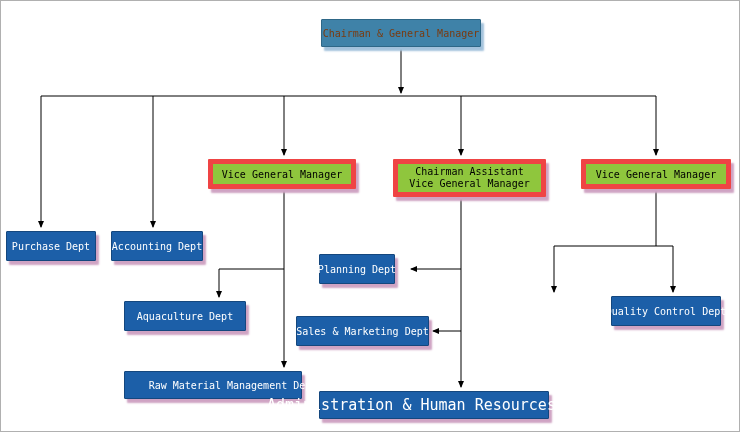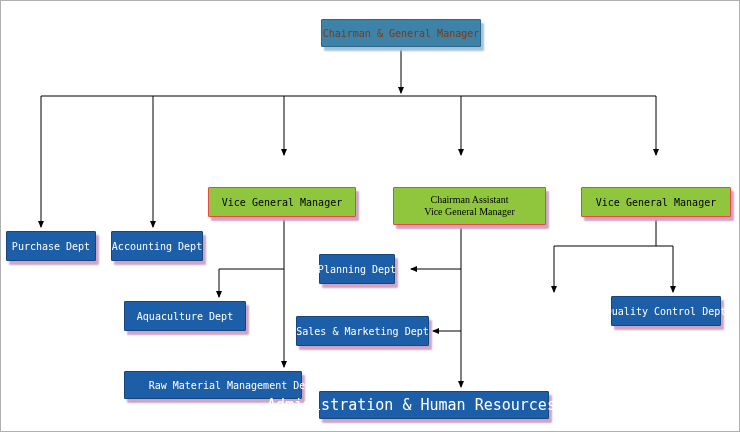--- a/index.html
+++ b/index.html
@@ -25,23 +25,22 @@
   }
   .node.blue{
     background:#1c5fa8;
     color:#ffffff;
     border:1px solid #14477e;
     box-shadow:3px 4px 2px #cfa3c3;
   }
   .node.green{
     background:#8fc63d;
     color:#000000;
-    border:1px solid #ef4444;
+    border:5px solid #ef4444;
     box-shadow:3px 4px 2px #cfa3c3;
-    margin-top:28px;
   }
   .node.teal{
     background:#3f82a8;
     color:#7a3b10;
     border:1px solid #2e6787;
     box-shadow:3px 4px 2px #a3c2dc;
   }
   .node .two-line{line-height:12px;}
   .node.small{font-size:15px;}
 </style>
@@ -83,21 +82,21 @@
   </svg>
 
   <div class="node teal" style="left:320px;top:18px;width:160px;height:28px;">
     <span>Chairman &amp; General Manager</span>
   </div>
 
   <div class="node green" style="left:207px;top:158px;width:148px;height:30px;">
     <span>Vice General Manager</span>
   </div>
 
-  <div class="node green" style="left:392px;top:158px;width:153px;height:38px;font-family:Liberation Serif, serif;">
+  <div class="node green" style="left:392px;top:158px;width:153px;height:38px;">
     <span class="two-line">
       <span>Chairman Assistant</span><br>
       <span>Vice General Manager</span>
     </span>
   </div>
 
   <div class="node green" style="left:580px;top:158px;width:150px;height:30px;">
     <span>Vice General Manager</span>
   </div>
 

